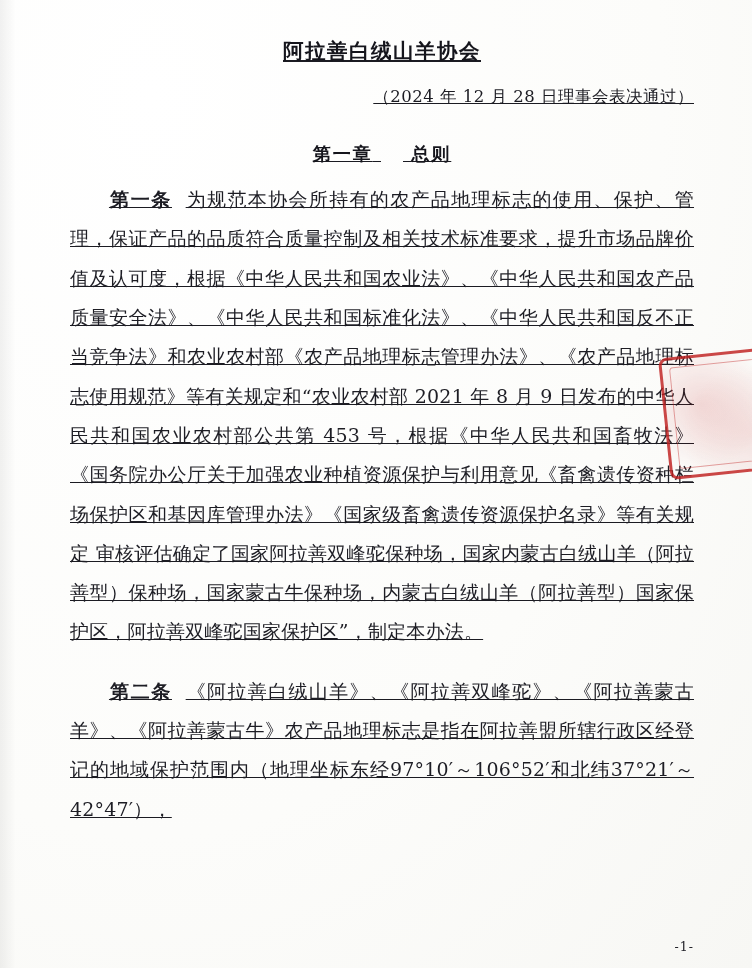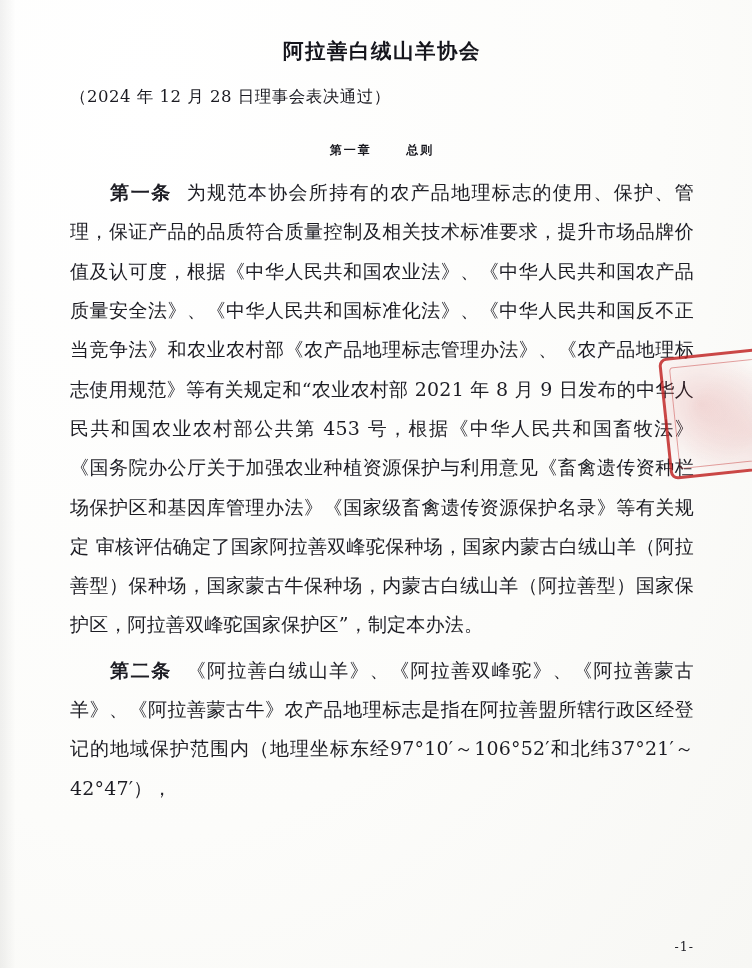--- a/index.html
+++ b/index.html
@@ -16,60 +16,61 @@
     position: relative;
   }
   .page {
     position: relative;
     width: 752px;
     height: 968px;
     box-sizing: border-box;
     padding: 34px 58px 8px 70px;
     background:
       radial-gradient(ellipse at 20% 10%, #ffffff 0%, #fcfcfa 60%, #f7f7f4 100%);
+    text-decoration: underline;
   }
   .doc-title {
     text-align: center;
     font-size: 20.5px;
     font-weight: bold;
     letter-spacing: 1.5px;
     line-height: 1.75;
     color: #15151c;
     font-family: "DejaVu Sans", "Liberation Sans", sans-serif;
   }
   .doc-title .line1 { display: block; }
   .doc-title .line2 { display: block; }
   .doc-subtitle {
-    text-align: left;
+    text-align: right;
     font-size: 16.5px;
     margin-top: 16px;
     letter-spacing: 0.5px;
     color: #1b1b22;
   }
   .chapter-heading {
     text-align: center;
-    font-size: 12px;
+    font-size: 18px;
     font-weight: bold;
     margin-top: 34px;
     letter-spacing: 2px;
     font-family: "DejaVu Sans", "Liberation Sans", sans-serif;
     color: #15151c;
   }
   .chapter-heading .sp { display: inline-block; width: 22px; }
   .body-text {
     font-size: 19px;
     line-height: 2.07;
     text-align: justify;
     text-justify: inter-ideograph;
     letter-spacing: 0.2px;
     margin-top: 14px;
     color: #1d1d24;
   }
   .body-text.p2 {
-    margin-top: 6px;
+    margin-top: 20px;
   }
   .indent {
     display: inline-block;
     width: 2.05em;
   }
   .art-label {
     font-weight: bold;
     letter-spacing: 0.5px;
   }
   .art-gap { display: inline-block; width: 0.72em; }

